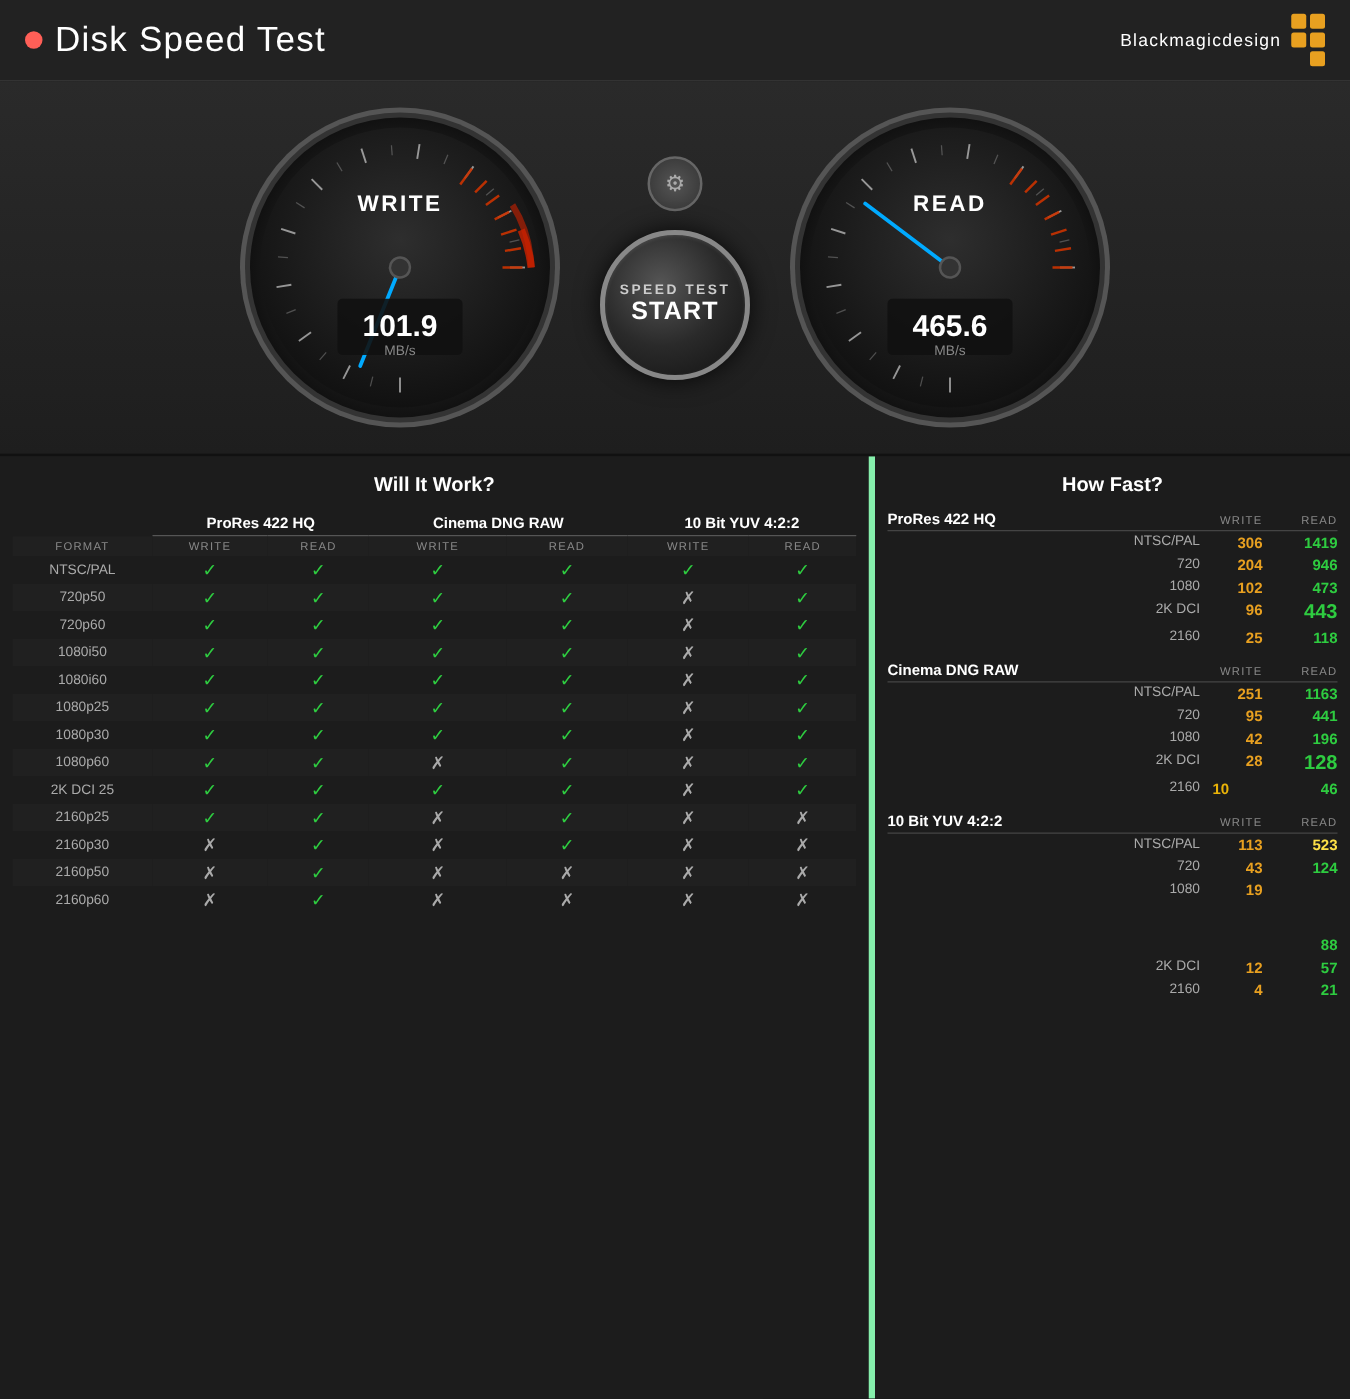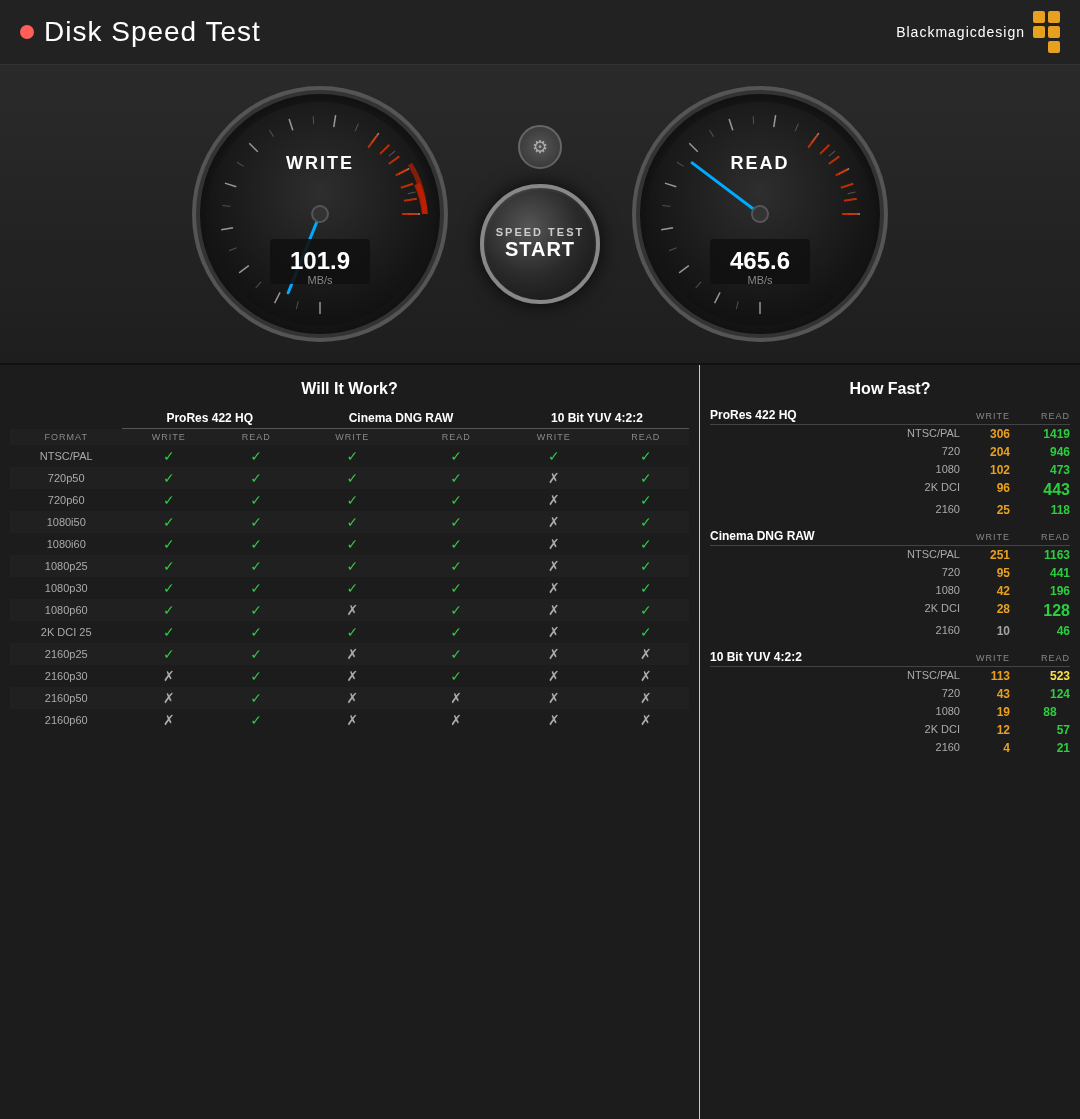--- a/index.html
+++ b/index.html
@@ -134,21 +134,21 @@
     .data-section {
       display: flex;
       background: #1c1c1c;
       height: calc(1119px - 65px - 300px);
       overflow: hidden;
     }
 
     .left-panel {
       flex: 1;
       padding: 15px 10px;
-      border-right: 1px solid #86efac;
+      border-right: 5px solid #86efac;
     }
     .right-panel {
       width: 380px;
       padding: 15px 10px;
     }
 
     .panel-title {
       color: #fff;
       font-size: 16px;
       font-weight: 600;
@@ -594,21 +594,21 @@
         <div style="display: flex; justify-content: space-between; padding: 2px 0px;">
           <span style="color: rgb(170, 170, 170); font-size: 11px; flex: 1 1 0%; text-align: right; padding-right: 10px;">2K DCI</span>
           <div style="display: flex; gap: 20px;">
             <span style="color: rgb(232, 160, 32); font-size: 12px; font-weight: 600; width: 40px; text-align: right;">28</span>
             <span style="color: rgb(46, 204, 64); font-size: 16px; font-weight: 600; width: 40px; text-align: right;">128</span>
           </div>
         </div>
         <div style="display: flex; justify-content: space-between; padding: 2px 0px;">
           <span style="color: rgb(170, 170, 170); font-size: 11px; flex: 1 1 0%; text-align: right; padding-right: 10px;">2160</span>
           <div style="display: flex; gap: 20px;">
-            <span style="color: #a3a3a3; font-size: 12px; font-weight: 600; width: 40px; text-align: right;">10</span>
+            <span style="color: #eab308; font-size: 12px; font-weight: 600; width: 40px; text-align: left;">10</span>
             <span style="color: rgb(46, 204, 64); font-size: 12px; font-weight: 600; width: 40px; text-align: right;">46</span>
           </div>
         </div>
         <div style="display: flex; justify-content: space-between; align-items: baseline; margin-top: 10px; padding-bottom: 2px; border-bottom: 1px solid rgb(68, 68, 68);">
           <span style="color: rgb(255, 255, 255); font-size: 12px; font-weight: 600;">10 Bit YUV 4:2:2</span>
           <div style="display: flex; gap: 20px;">
             <span style="color: rgb(136, 136, 136); font-size: 9px; letter-spacing: 1px; width: 40px; text-align: right;">WRITE</span>
             <span style="color: rgb(136, 136, 136); font-size: 9px; letter-spacing: 1px; width: 40px; text-align: right;">READ</span>
           </div>
         </div>
@@ -623,21 +623,21 @@
           <span style="color: rgb(170, 170, 170); font-size: 11px; flex: 1 1 0%; text-align: right; padding-right: 10px;">720</span>
           <div style="display: flex; gap: 20px; align-items: flex-end;">
             <span style="color: rgb(232, 160, 32); font-size: 12px; font-weight: 600; width: 40px; text-align: right;">43</span>
             <span style="color: rgb(46, 204, 64); font-size: 12px; font-weight: 600; width: 40px; text-align: right;">124</span>
           </div>
         </div>
         <div style="display: flex; justify-content: space-between; padding: 2px 0px;">
           <span style="color: rgb(170, 170, 170); font-size: 11px; flex: 1 1 0%; text-align: right; padding-right: 10px;">1080</span>
           <div style="display: flex; gap: 20px;">
             <span style="color: rgb(232, 160, 32); font-size: 12px; font-weight: 600; width: 40px; text-align: right;">19</span>
-            <span style="color: rgb(46, 204, 64); font-size: 12px; font-weight: 600; width: 40px; text-align: center;">88</span>
+            <span style="color: rgb(46, 204, 64); font-size: 12px; font-weight: 600; width: 40px; text-align: right; margin-top: 44px;">88</span>
           </div>
         </div>
         <div style="display: flex; justify-content: space-between; padding: 2px 0px;">
           <span style="color: rgb(170, 170, 170); font-size: 11px; flex: 1 1 0%; text-align: right; padding-right: 10px;">2K DCI</span>
           <div style="display: flex; gap: 20px;">
             <span style="color: rgb(232, 160, 32); font-size: 12px; font-weight: 600; width: 40px; text-align: right;">12</span>
             <span style="color: rgb(46, 204, 64); font-size: 12px; font-weight: 600; width: 40px; text-align: right;">57</span>
           </div>
         </div>
         <div style="display: flex; justify-content: space-between; padding: 2px 0px;">

